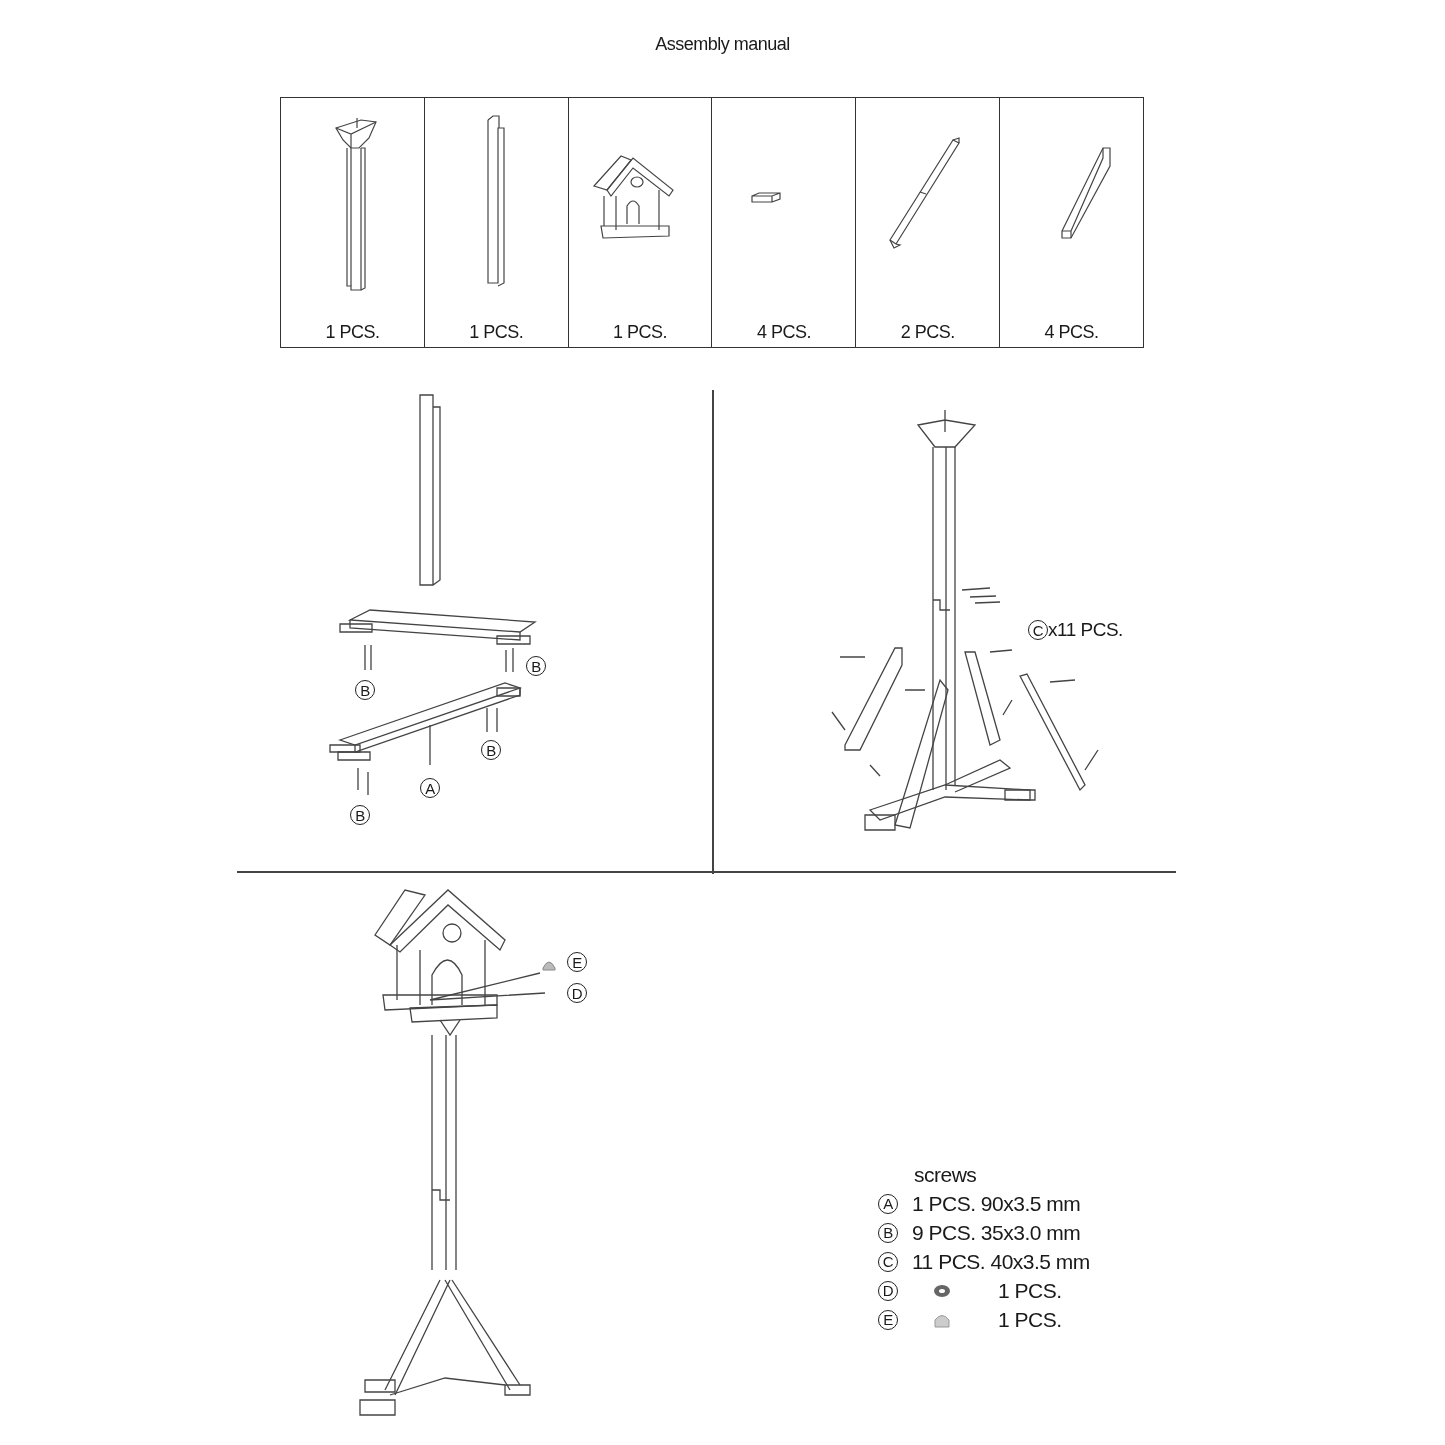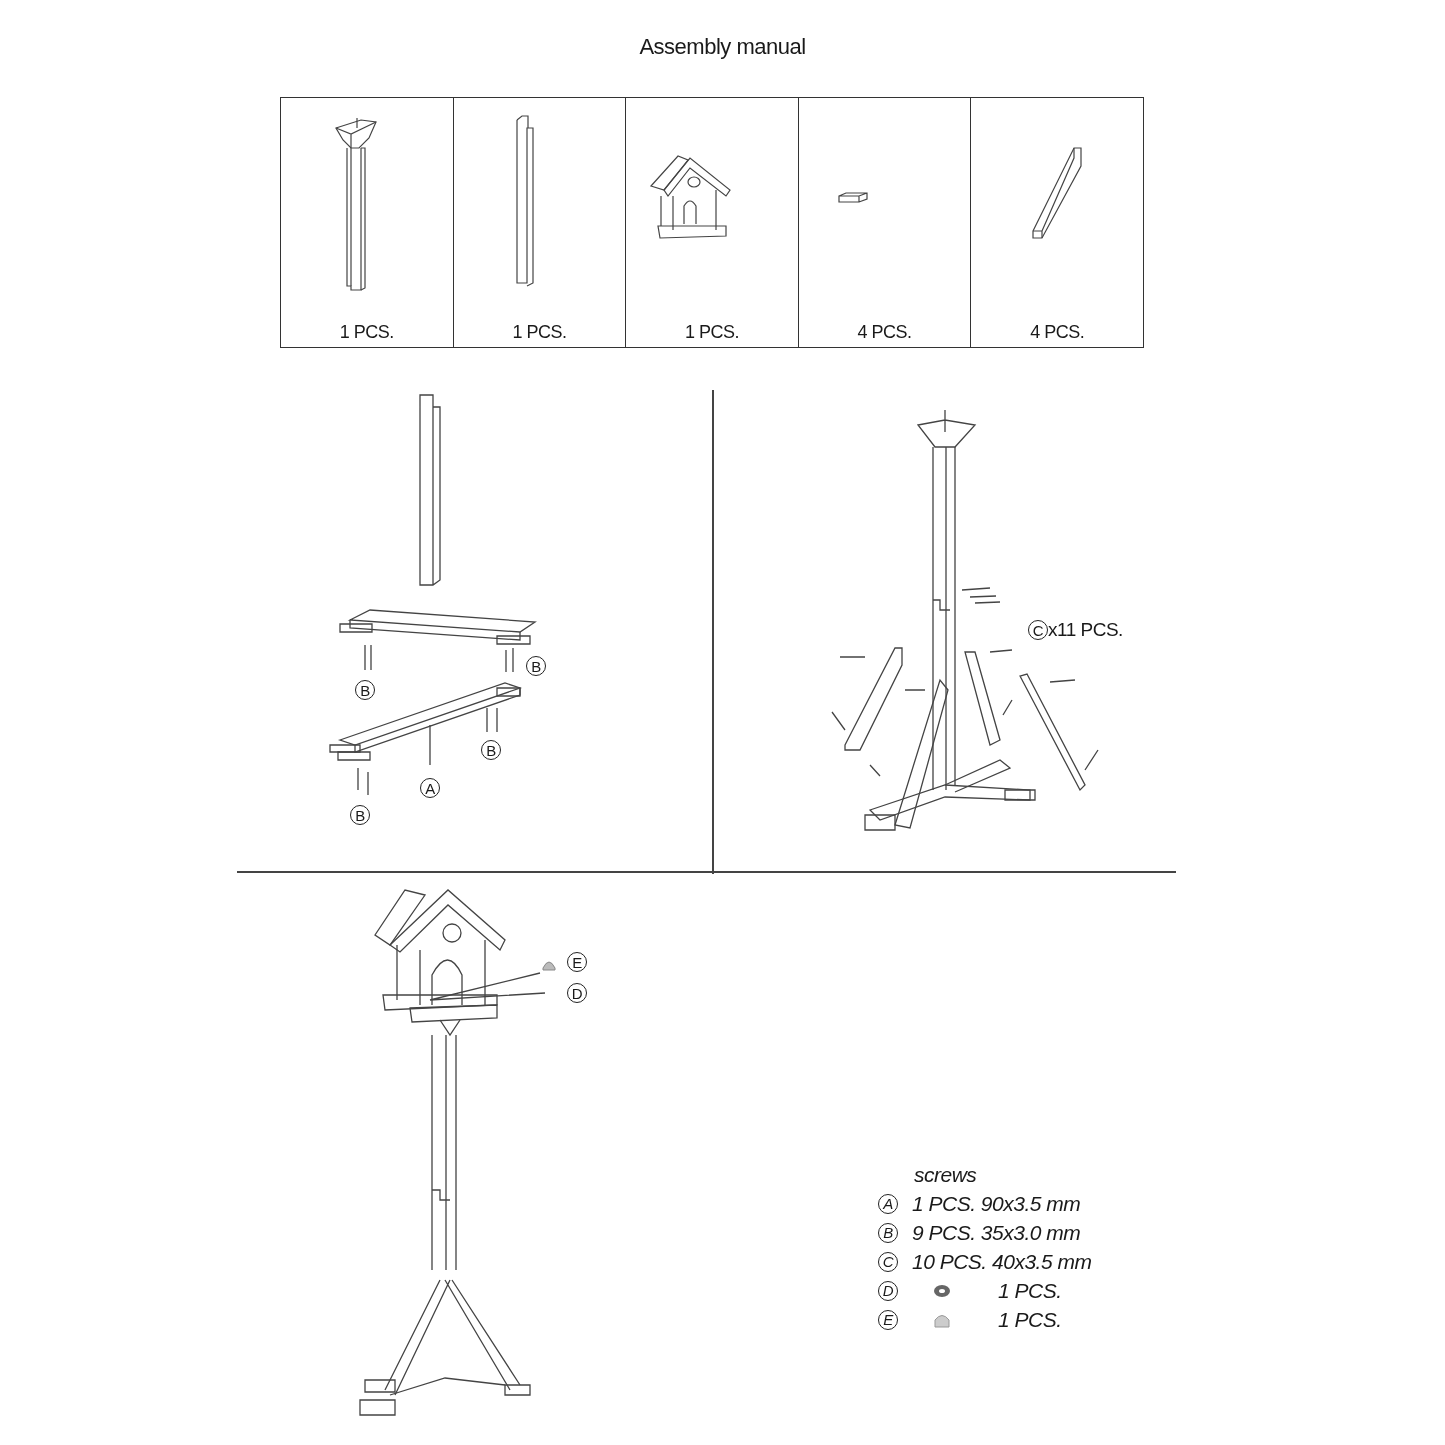--- a/index.html
+++ b/index.html
@@ -1,33 +1,33 @@
 <!DOCTYPE html>
 <html><head>
 <meta charset="utf-8">
 <style>
   html, body { margin: 0; padding: 0; background: #ffffff; }
   body { width: 1445px; height: 1445px; position: relative; overflow: hidden;
          font-family: "Liberation Sans", "DejaVu Sans", sans-serif; color: #1a1a1a; }
   .title { position: absolute; left: 0; width: 1445px; top: 34px; text-align: center;
-           font-size: 22px; letter-spacing: -0.5px; }
+           font-size: 18px; letter-spacing: -0.5px; }
   .parts { position: absolute; left: 280px; top: 97px; width: 864px; height: 251px;
            border: 1.6px solid #333; display: flex; box-sizing: border-box; }
   .cell { flex: 1; border-right: 1.6px solid #333; position: relative; }
   .cell:last-child { border-right: none; }
   .cell svg { position: absolute; left: 0; top: 0; }
   .qty { position: absolute; bottom: 4px; left: 0; right: 0; text-align: center;
          font-size: 18px; letter-spacing: -0.5px; }
   .vline { position: absolute; left: 712px; top: 390px; width: 2px; height: 484px; background: #444; }
   .hline { position: absolute; left: 237px; top: 871px; width: 939px; height: 2px; background: #444; }
   .drawing { position: absolute; left: 0; top: 0; }
   .callout { position: absolute; font-size: 19px; letter-spacing: -0.5px; display: flex; align-items: center; }
   .circ { display: inline-flex; width: 20px; height: 20px; border: 1.6px solid #222; border-radius: 50%;
           align-items: center; justify-content: center; font-size: 15px; box-sizing: border-box; }
-  .legend { position: absolute; left: 878px; top: 1163px; font-size: 21px; letter-spacing: -0.5px; font-style: italic; }
+  .legend { position: absolute; left: 878px; top: 1163px; font-size: 21px; letter-spacing: -0.5px; }
   .legend .hdr { margin-left: 36px; margin-bottom: 2px; }
   .legend .row { display: flex; align-items: center; height: 29px; }
   .legend .row .circ { margin-right: 14px; }
   .legend .icon { width: 60px; display: inline-flex; justify-content: center; }
 </style>
 </head>
 <body>
 
 <div class="title">Assembly manual</div>
 
@@ -59,20 +59,29 @@
       <path d="M32 128 L100 128 L100 138 L34 140 Z"></path>
       <path d="M35 98 L35 128"></path>
     </svg>
     <div class="qty">1 PCS.</div>
   </div>
   <div class="cell">
     <svg width="144" height="250" fill="none" stroke="#444" stroke-width="1.2">
       <path d="M40 98 L47 95 L68 95 L68 101 L60 104 L40 104 Z M40 98 L60 98 L68 95 M60 98 L60 104"></path>
     </svg>
     <div class="qty">4 PCS.</div>
+  </div>
+  <div class="cell">
+    <svg width="144" height="250" fill="none" stroke="#444" stroke-width="1.2">
+      <path d="M34 142 L97 42 L103 45 L40 146 Z"></path>
+      <path d="M34 142 L38 150 L44 147 L40 146"></path>
+      <path d="M103 45 L103 40 L97 42"></path>
+      <path d="M64 94 L70 96"></path>
+    </svg>
+    <div class="qty">2 PCS.</div>
   </div>
   <div class="cell">
     <svg width="144" height="250" fill="none" stroke="#444" stroke-width="1.2">
       <path d="M62 133 L103 50 L110 50 L110 68 L71 140 L62 140 Z"></path>
       <path d="M71 133 L103 60 L103 50 M71 133 L71 140 M62 133 L71 133"></path>
     </svg>
     <div class="qty">4 PCS.</div>
   </div>
 </div>
 
@@ -167,21 +176,21 @@
   <div class="row">
     <span class="circ">A</span>
     <span>1 PCS. 90x3.5 mm</span>
   </div>
   <div class="row">
     <span class="circ">B</span>
     <span>9 PCS. 35x3.0 mm</span>
   </div>
   <div class="row">
     <span class="circ">C</span>
-    <span>10 PCS. 40x3.5 mm</span>
+    <span>11 PCS. 40x3.5 mm</span>
   </div>
   <div class="row">
     <span class="circ">D</span>
     <span class="icon">
       <svg width="20" height="16">
           <ellipse cx="10" cy="8" rx="8" ry="6" fill="#666"></ellipse>
           <ellipse cx="10" cy="8" rx="3" ry="2" fill="#fff"></ellipse>
         </svg>
     </span>
     <span style="margin-left:26px">1 PCS.</span>

